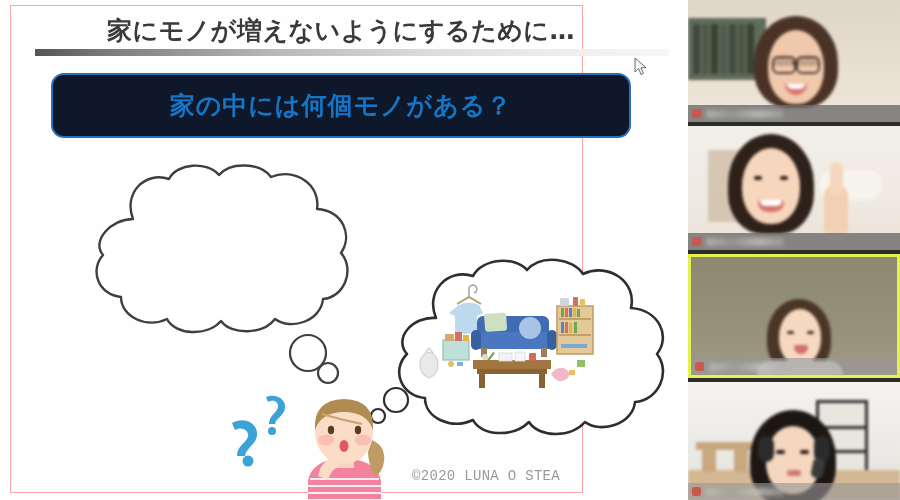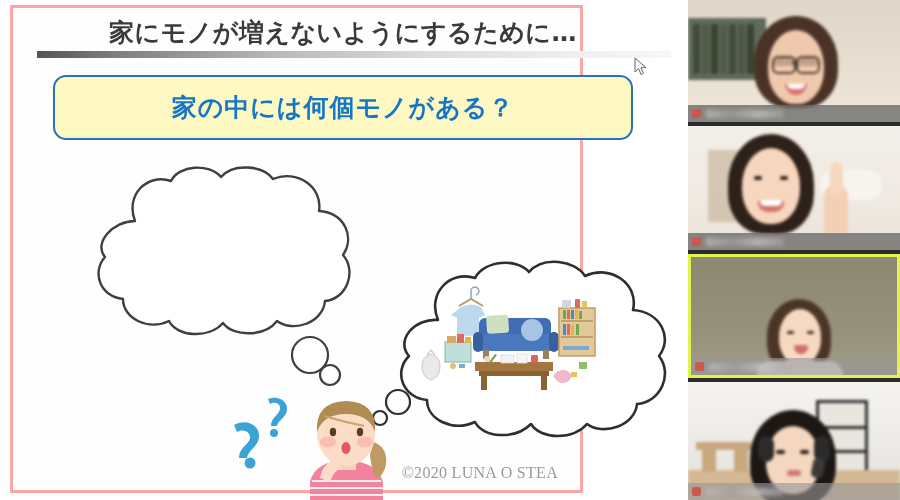--- a/index.html
+++ b/index.html
@@ -8,40 +8,40 @@
     width:900px;height:500px;overflow:hidden;
     background:#ffffff;
     font-family:"Liberation Sans","DejaVu Sans",sans-serif;
   }
   #root{position:relative;width:900px;height:500px;background:#ffffff;}
 
   
   .slide-area{position:absolute;left:0;top:0;width:688px;height:500px;background:#ffffff;overflow:hidden;}
   .slide-frame{
     position:absolute;left:10px;top:5px;width:573px;height:488px;
-    background:#fefefe;border:3px solid #fca5a5;box-sizing:border-box;
+    background:#fefefe;border:1px solid #fca5a5;box-sizing:border-box;
   }
 
   
   .slide-title{
     position:absolute;left:0;top:8px;width:660px;
     text-align:center;
     font-size:25px;font-weight:700;color:#3a3a3a;
     letter-spacing:0.5px;white-space:nowrap;
     font-family:"DejaVu Sans","Liberation Sans",sans-serif;
   }
   .title-rule{
     position:absolute;left:24px;top:43px;width:634px;height:7px;
     background:linear-gradient(to right,#555 0%,#7d7d7d 12%,#b9b9b9 38%,#dcdcdc 62%,#efefef 85%,#f7f7f7 100%);
   }
 
   
   .question-box{
     position:absolute;left:40px;top:67px;width:580px;height:65px;
-    border:2.5px solid #2a72b8;border-radius:13px;background:#fef9c3;
+    border:2.5px solid #2a72b8;border-radius:13px;background:#0f172a;
     box-sizing:border-box;
     display:flex;align-items:center;justify-content:center;
   }
   .question-box-text{
     font-size:25px;font-weight:700;color:#1476c6;letter-spacing:1px;white-space:nowrap;
     font-family:"DejaVu Sans","Liberation Sans",sans-serif;
   }
 
   
   .cloud-left{position:absolute;left:60px;top:155px;width:300px;height:180px;}
@@ -57,22 +57,22 @@
   .cloud-right{position:absolute;left:370px;top:250px;width:300px;height:185px;}
   .cloud-right svg{position:absolute;left:0;top:0;}
 
   
   .person{position:absolute;left:275px;top:382px;width:120px;height:118px;}
   .qmarks{position:absolute;left:215px;top:385px;width:90px;height:80px;}
 
   
   .copyright{
     position:absolute;right:22px;bottom:8px;
-    font-size:16px;color:#9a9a9a;letter-spacing:0.3px;white-space:nowrap;
-    font-family:Liberation Serif, serif;
+    font-size:14px;color:#9a9a9a;letter-spacing:0.3px;white-space:nowrap;
+    font-family:Liberation Mono, monospace;
   }
 
   
   .cursor{position:absolute;left:634px;top:57px;width:14px;height:20px;}
 
   
   .video-panel{position:absolute;left:688px;top:0;width:212px;height:500px;background:#2b2b2b;overflow:hidden;}
   .tile{position:absolute;left:0;width:212px;overflow:hidden;background:#1a1a1a;}
   .tile-inner{position:absolute;left:0;top:0;width:100%;height:100%;overflow:hidden;}
   .tile.active{border:3px solid #e4f250;box-sizing:border-box;}

